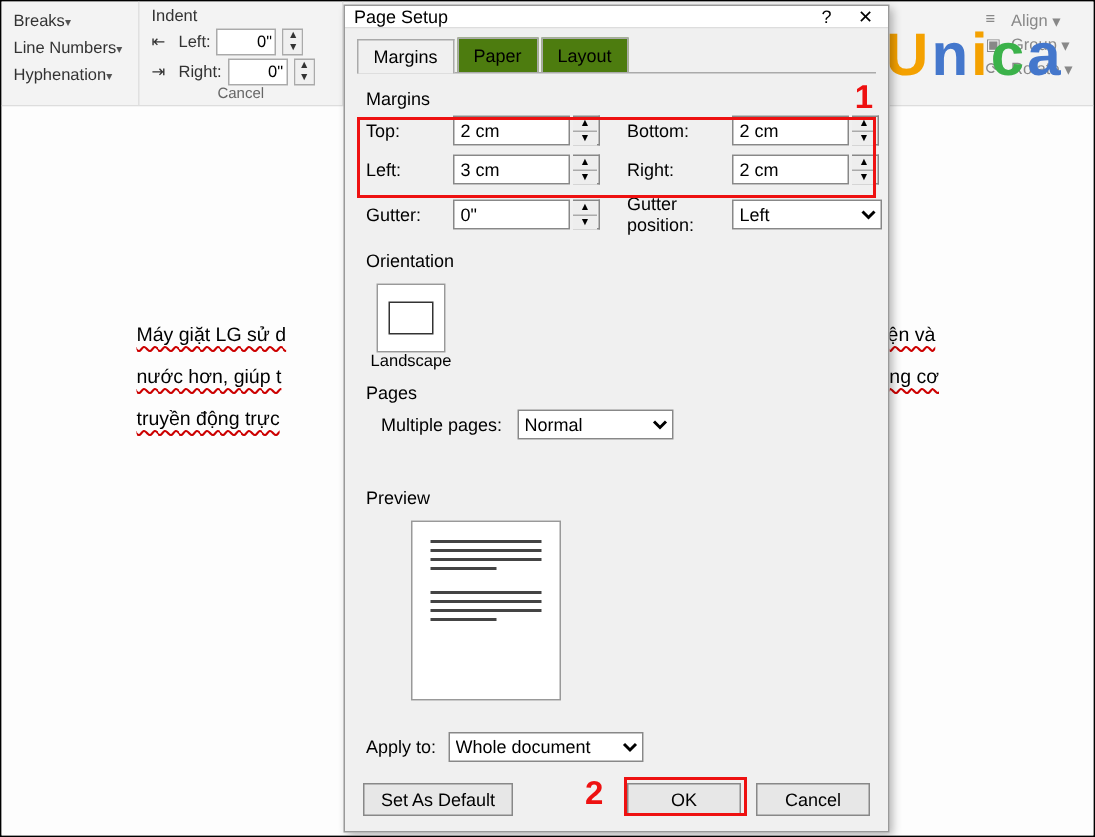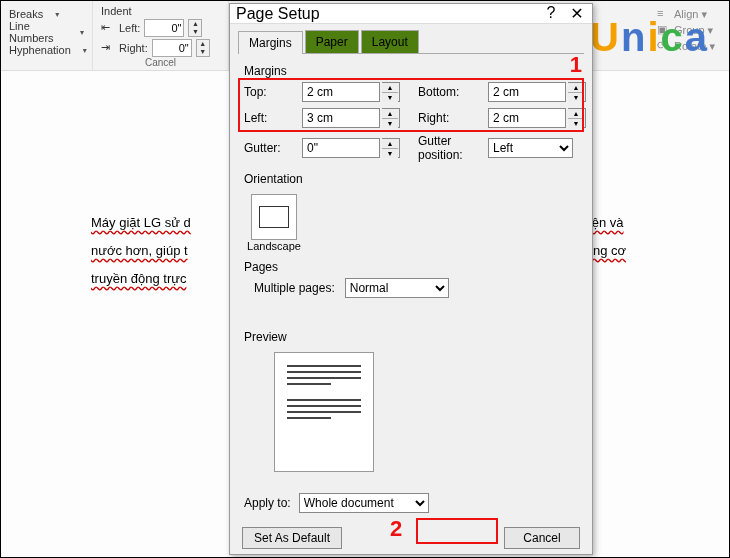--- a/index.html
+++ b/index.html
@@ -1,35 +1,35 @@
 <!DOCTYPE html>
 <html><head>
 <meta charset="utf-8">
 <style>
   * { box-sizing: border-box; font-family: "Segoe UI", Tahoma, sans-serif; }
   body { margin:0; background:#fff; width:730px; height:558px; position:relative; overflow:hidden; border:1px solid #000; }
   .ribbon { background:#f3f3f3; border-bottom:1px solid #ddd; height:70px; display:flex; font-size:11px; color:#333; }
   .ribbon-group { padding:4px 8px 0 8px; border-right:1px solid #e0e0e0; display:flex; flex-direction:column; position:relative; }
   .ribbon-group .glabel { position:absolute; bottom:2px; left:0; right:0; text-align:center; font-size:10px; color:#666; }
-  .rb-item { display:flex; align-items:center; gap:12px; height:18px; cursor:default; }
+  .rb-item { display:flex; align-items:center; gap:0; height:18px; cursor:default; }
   .rb-item .drop { font-size:8px; color:#555; }
   .indent-row { display:flex; align-items:center; gap:4px; margin-bottom:2px; }
   .indent-row input { width:40px; height:18px; font-size:11px; border:1px solid #aaa; text-align:right; padding-right:2px; }
   .spin { display:inline-flex; flex-direction:column; border:1px solid #aaa; }
   .spin div { width:12px; height:8px; font-size:7px; text-align:center; line-height:7px; background:#f0f0f0; cursor:pointer; }
   .arrange-col { display:flex; flex-direction:column; gap:2px; padding-top:2px; }
   .arrange-item { display:flex; align-items:center; gap:3px; color:#888; }
   .ico { width:14px; height:14px; display:inline-block; }
 
   .docarea { position:absolute; top:70px; left:0; right:0; bottom:0; background:#fdfdfd; padding:30px 56px 0 90px; }
   .doctext { font-size:13px; line-height:28px; color:#000; }
   .doctext span.u { text-decoration: underline wavy #c00; text-underline-offset:3px; }
 
   .dialog { position:absolute; top:2px; left:228px; width:364px; height:552px; background:#f0f0f0; border:1px solid #999; box-shadow:2px 2px 6px rgba(0,0,0,.3); display:flex; flex-direction:column; }
-  .titlebar { height:26px; display:flex; align-items:center; justify-content:space-between; padding:0 6px; font-size:16px; background:#fff; border-bottom:1px solid #ddd; }
+  .titlebar { height:26px; display:flex; align-items:center; justify-content:space-between; padding:0 6px; font-size:12px; background:#fff; border-bottom:1px solid #ddd; }
   .titlebtns { display:flex; gap:8px; }
   .titlebtns span { cursor:pointer; width:18px; text-align:center; }
   .tabs { display:flex; margin:6px 8px 0 8px; border-bottom:1px solid #aaa; font-size:12px; }
   .tab { padding:4px 10px; border:1px solid #aaa; border-bottom:none; background:#4d7c0f; margin-right:2px; cursor:pointer; }
   .tab.active { background:#f0f0f0; position:relative; top:1px; }
   .body { padding:6px 14px 4px 14px; font-size:12px; flex:1; display:flex; flex-direction:column; }
   .section-label { font-size:12px; margin:4px 0 4px 0; }
   .mgrid { display:grid; grid-template-columns: 58px 80px 18px 18px 70px 80px 18px; row-gap:6px; align-items:center; }
   .mgrid label { font-size:12px; }
   .mgrid input.num { width:78px; height:20px; border:1px solid #888; font-size:12px; padding:0 4px; }
@@ -180,21 +180,21 @@
         </div>
 
       <label>Gutter:</label>
       <input class="num" value="0&quot;" style="">
       <div class="stepperbtns">
           <div>▲</div>
           <div>▼</div>
         </div>
       <div></div>
       <label>Gutter position:</label>
-      <select class="sel" style="grid-column: span 2; width:85px"><option>Left</option></select>
+      <select class="sel" style="grid-column: span 2; width:100px"><option>Left</option></select>
     </div>
 
     <div class="section-label" style="margin-top:10px">Orientation</div>
     <div class="orient">
       <div class="opt">
         <div class="thumb">
             <div class="pagethumb land"></div>
           </div>
         <span>Landscape</span>
       </div>
@@ -220,20 +220,21 @@
     </div>
 
     <div style="display:flex;align-items:center;gap:8px;margin-top:21px">
       <label>Apply to:</label>
       <select class="sel" style="width:130px"><option>Whole document</option></select>
     </div>
   </div>
 
   <div class="btnrow">
     <button class="btn left">Set As Default</button>
+    <button class="btn">OK</button>
     <button class="btn">Cancel</button>
   </div>
 
   <div class="redbox" style="top:74px; left:8px; width:346px; height:54px"></div>
   <div class="redbox" style="bottom:10px; left:186px; width:82px; height:26px"></div>
   <div class="ann" style="top:48px; right:10px">1</div>
   <div class="ann" style="bottom:12px; left:160px">2</div>
 </div>
 
 </body></html>

